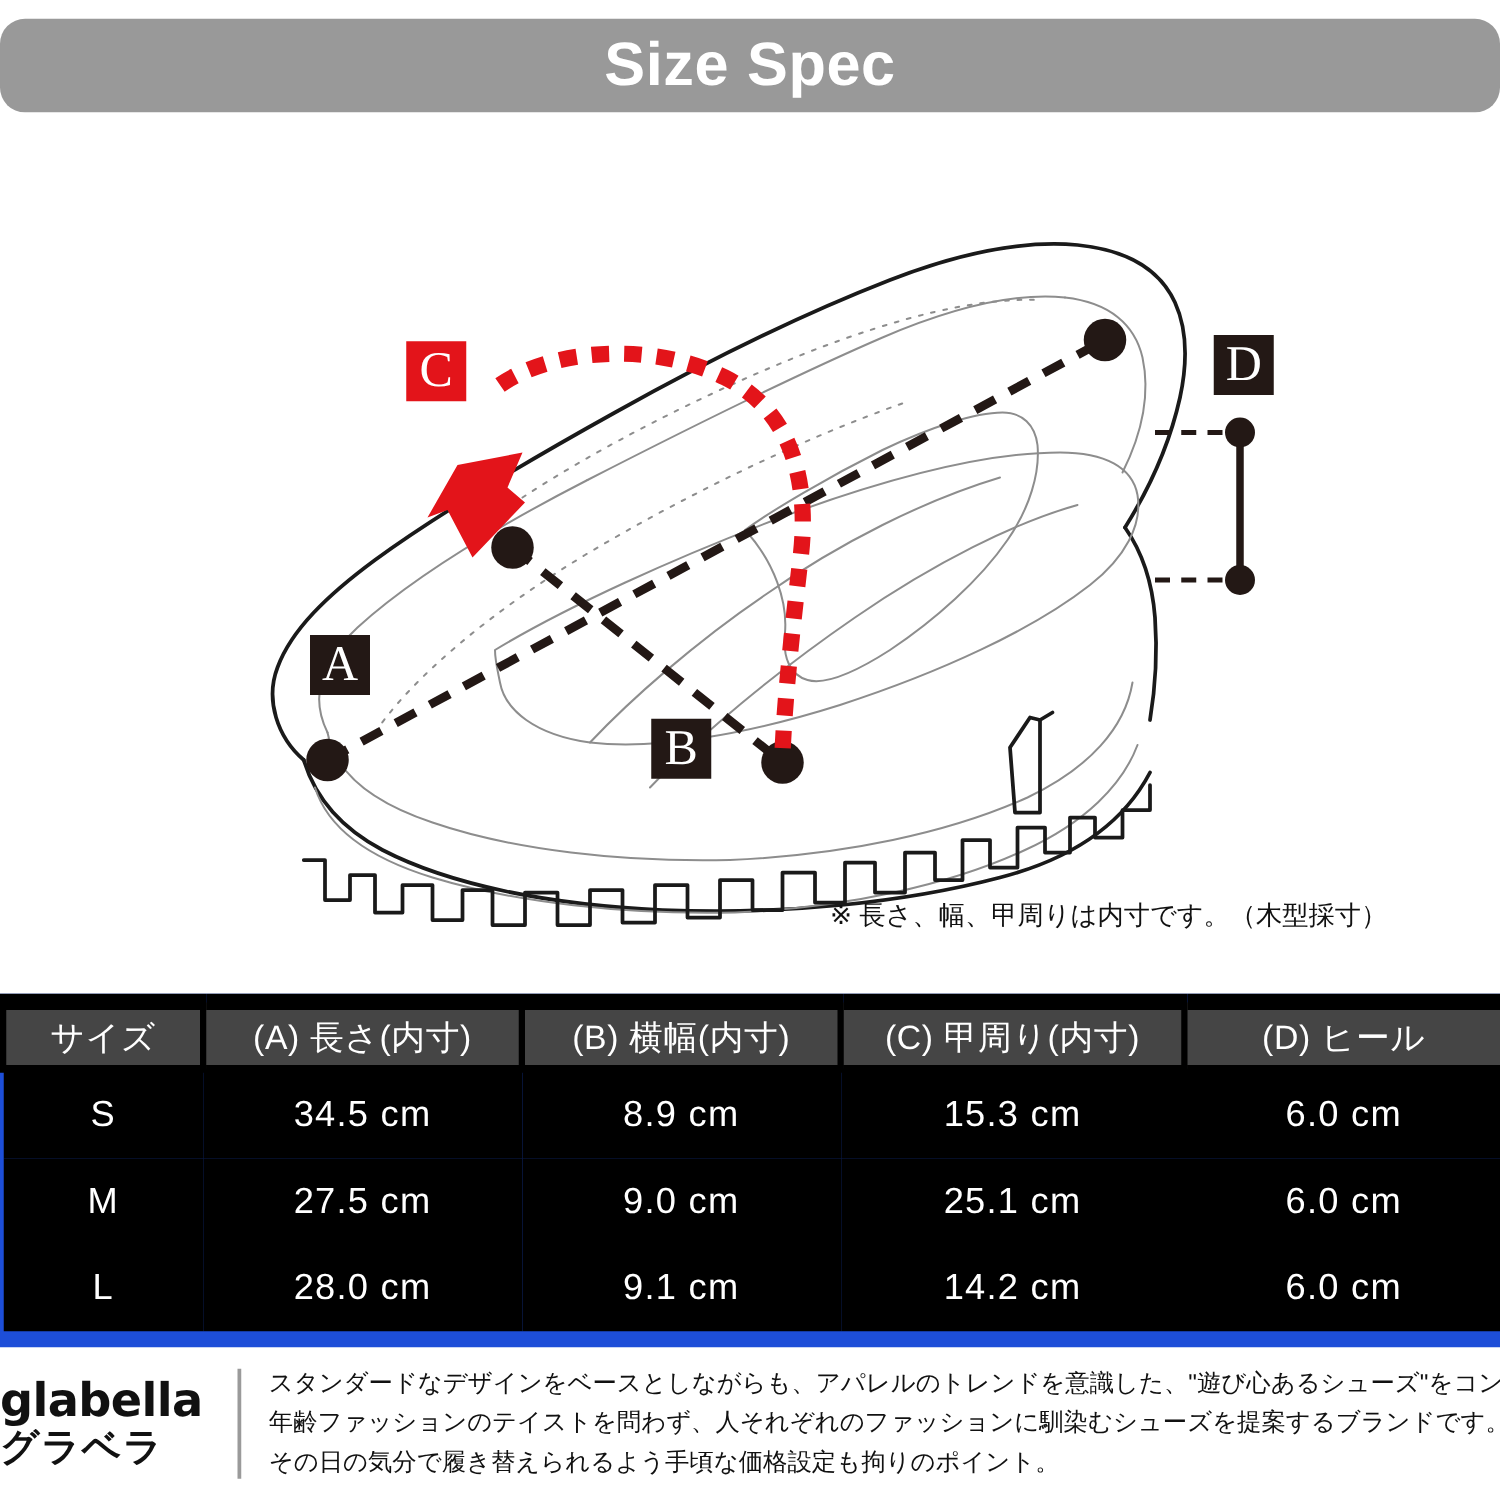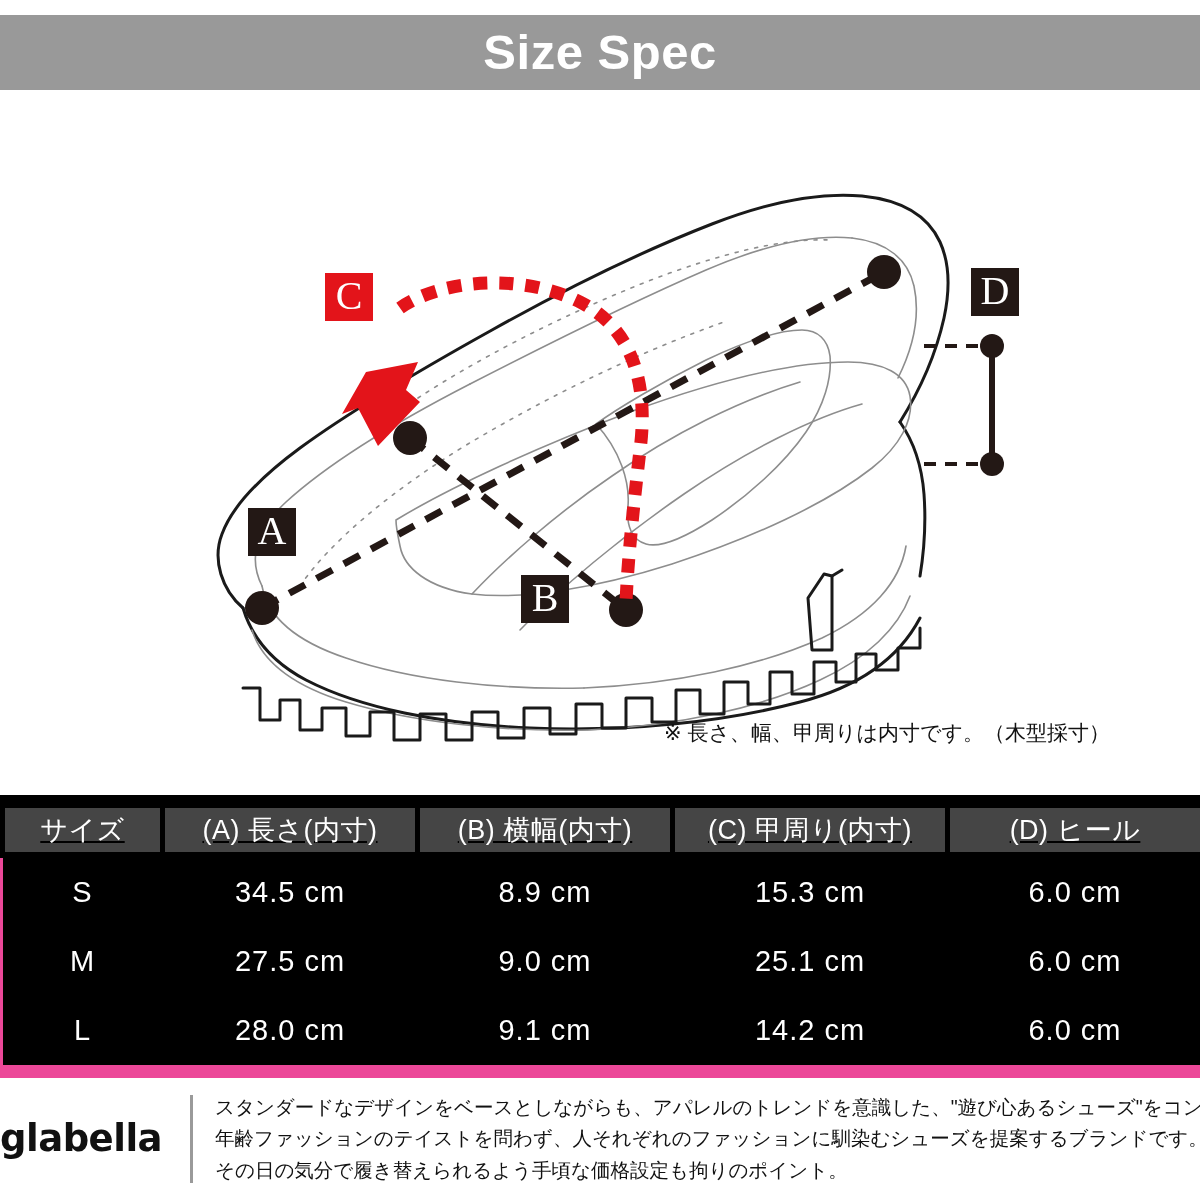--- a/index.html
+++ b/index.html
@@ -7,21 +7,21 @@
     width:1200px;height:1200px;
     background:#ffffff;
     font-family:"Liberation Sans","DejaVu Sans",sans-serif;
     overflow:hidden;
     position:relative;
   }
   
   .title-band{
     position:absolute;left:0;top:15px;width:1200px;height:75px;
     background:#999999;
-    display:flex;align-items:center;justify-content:center;
+    display:flex;align-items:center;justify-content:center;border-radius:20px;
   }
   .title-band .title-text{
     color:#ffffff;
     font-size:49px;
     font-weight:bold;
     letter-spacing:0.5px;
     line-height:1;
     font-family:"Liberation Sans","DejaVu Sans",sans-serif;
   }
   
@@ -36,22 +36,21 @@
     font-size:21px;color:#111111;line-height:1.75;
     font-family:"Liberation Sans","DejaVu Sans",sans-serif;
     white-space:nowrap;
     margin-left:16px;
   }
   .notes div{margin:0;padding:0;}
 
   
   .table-wrap{
     position:absolute;left:0;top:795px;width:1200px;height:283px;
-    background:#ec4899;
-    text-decoration:underline;
+    background:#1d4ed8;
   }
   .size-table{
     width:1200px;border-collapse:collapse;table-layout:fixed;
   }
   .size-table col.c0{width:160px;}
   .size-table col.c1{width:255px;}
   .size-table col.c2{width:255px;}
   .size-table col.c3{width:275px;}
   .size-table col.c4{width:255px;}
   .size-table th{
@@ -276,20 +275,21 @@
         <td>14.2 cm</td>
         <td>6.0 cm</td>
       </tr>
     </tbody>
   </table>
 </div>
 
 <div class="brand-bar">
   <div class="brand-logo">
     <div class="logo-latin">glabella</div>
+    <div class="logo-kana">グラベラ</div>
   </div>
   <div class="brand-divider"></div>
   <div class="brand-desc">
     <div>スタンダードなデザインをベースとしながらも、アパレルのトレンドを意識した、"遊び心あるシューズ"をコンセプトに</div>
     <div>年齢ファッションのテイストを問わず、人それぞれのファッションに馴染むシューズを提案するブランドです。</div>
     <div>その日の気分で履き替えられるよう手頃な価格設定も拘りのポイント。</div>
   </div>
 </div>
 
 </body></html>

